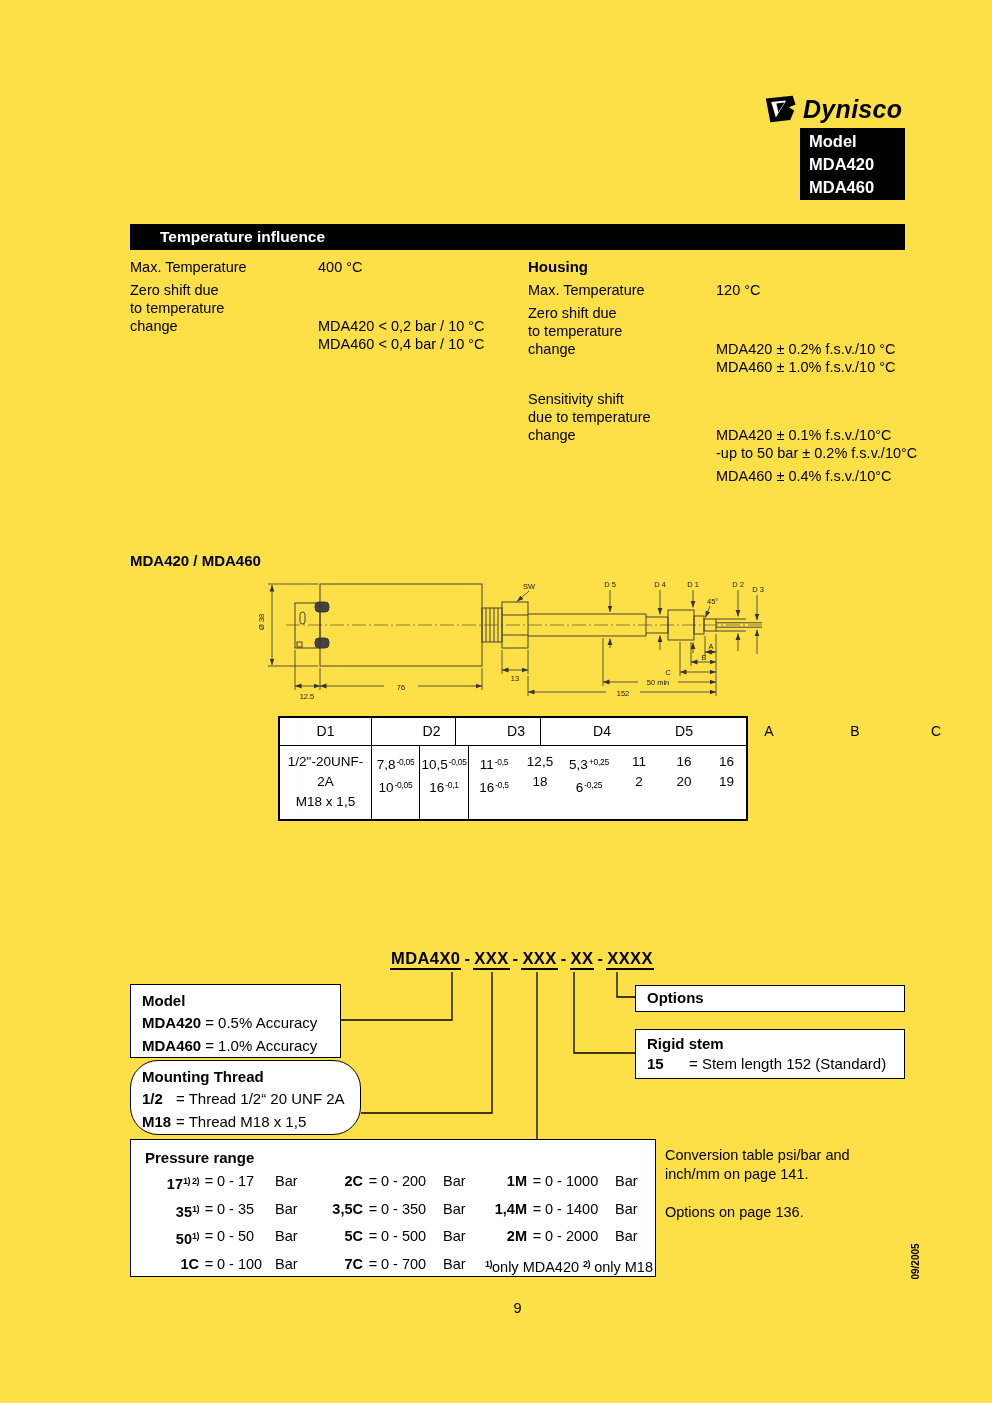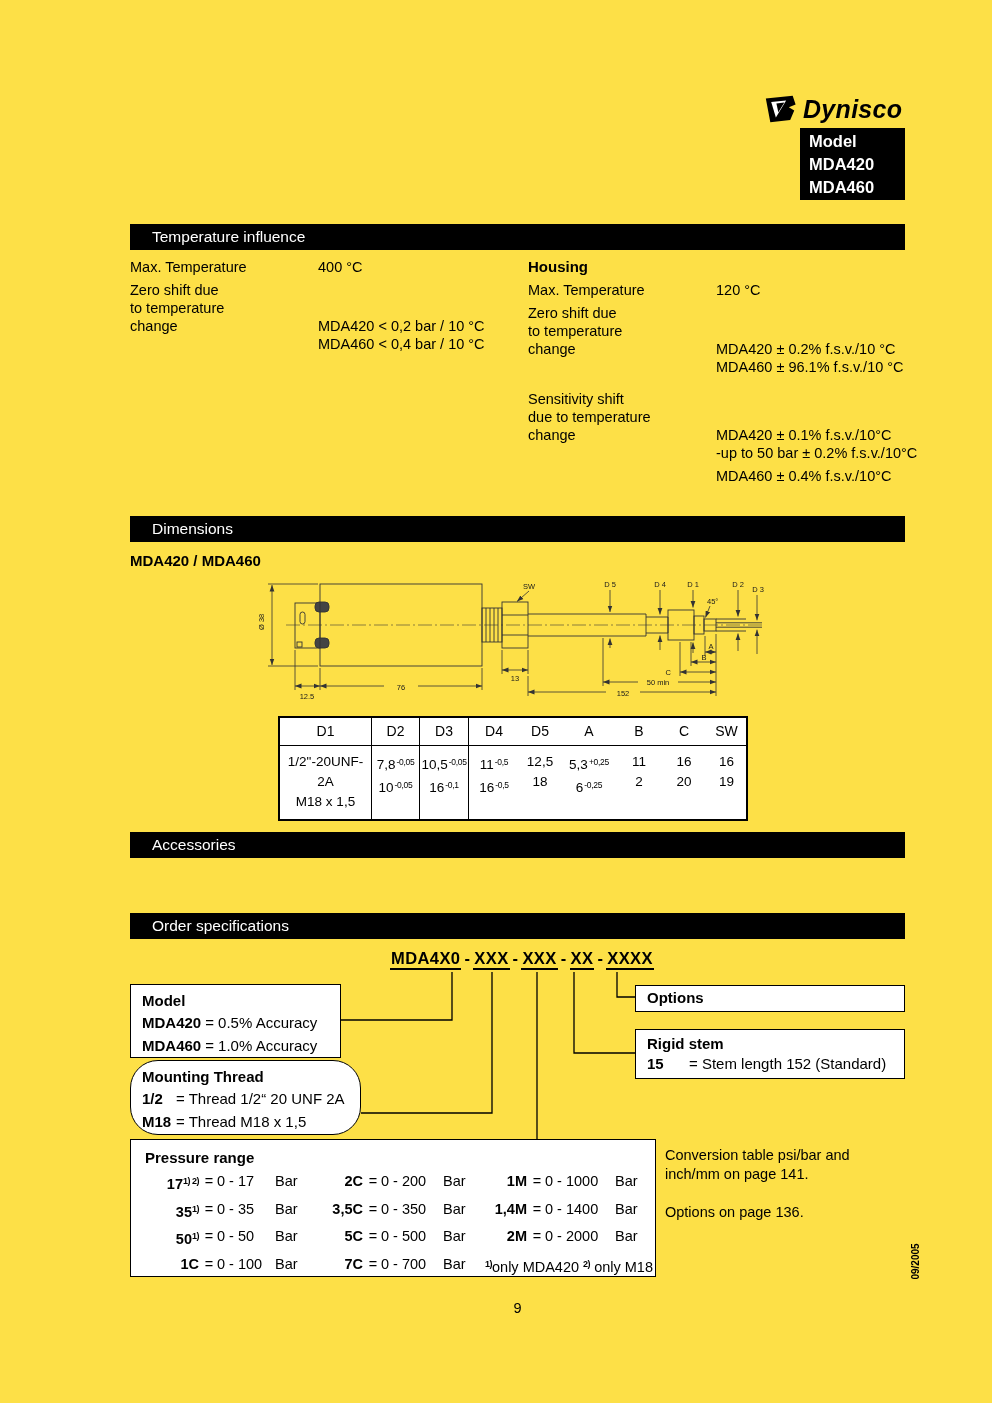--- a/index.html
+++ b/index.html
@@ -1,31 +1,31 @@
 <!DOCTYPE html>
 <html><head>
 <meta charset="utf-8">
 <style>
   html,body{margin:0;padding:0;background:#e8e8e8;}
   #page{position:relative;width:992px;height:1403px;background:#fde047;margin:0 auto;
         font-family:"Liberation Sans",sans-serif;color:#000;overflow:hidden;}
   .bar{position:absolute;left:130px;width:775px;height:26px;background:#000;}
-  .bar span{display:block;color:#fff;font-weight:normal;font-size:15.5px;line-height:26px;padding-left:22px;}
+  .bar span{display:block;color:#fff;font-weight:bold;font-size:15.5px;line-height:26px;padding-left:30px;}
   
   .tcol{position:absolute;font-size:14.5px;line-height:18px;width:395px;}
   .tcol .title{font-weight:bold;font-size:15px;margin-bottom:5px;}
   .trow{display:flex;margin-bottom:5px;}
   .tlbl{width:188px;flex:none;}
   .pad2{padding-top:36px;}
   .gap-top{margin-top:14px;}
   .vgap{margin-top:5px;}
   
   .dtable{position:absolute;left:278px;top:716px;width:470px;border:2px solid #000;box-sizing:border-box;background:#fff;}
   .dgrid{display:grid;grid-template-columns:92px 48px 49px 50px 42px 56px 44px 46px 39px;}
-  .dhead{border-bottom:1.2px solid #000;}
+  .dhead{border-bottom:1.2px solid #000;gap:36px;}
   .dhead div{text-align:center;line-height:27px;font-size:14px;}
   .dcell{text-align:center;padding:6px 0 7px;line-height:20px;font-size:13.5px;}
   .bR{border-right:1.2px solid #000;}
   .tol{font-size:8.5px;vertical-align:4px;margin-left:1px;letter-spacing:-0.3px;}
   
   .ocode{position:absolute;left:330px;top:949px;width:384px;text-align:center;
          font-size:16.5px;font-weight:bold;letter-spacing:0.4px;white-space:nowrap;}
   .ocode .seg{border-bottom:2px solid #000;padding:0 1px;display:inline-block;}
   .ocode .sep{margin:0 3px;display:inline-block;}
   .spec-box{position:absolute;border:1.5px solid #000;background:#fff;box-sizing:border-box;
@@ -102,40 +102,37 @@
       <div>120 °C</div>
     </div>
     <div class="trow">
       <div class="tlbl">
         <div>Zero shift due</div>
         <div>to temperature</div>
         <div>change</div>
       </div>
       <div class="pad2">
         <div>MDA420 ± 0.2% f.s.v./10 °C</div>
-        <div>MDA460 ± 96.1% f.s.v./10 °C</div>
+        <div>MDA460 ± 1.0% f.s.v./10 °C</div>
       </div>
     </div>
     <div class="trow gap-top">
       <div class="tlbl">
         <div>Sensitivity  shift</div>
         <div>due to temperature</div>
         <div>change</div>
       </div>
       <div class="pad2">
         <div>MDA420  ± 0.1% f.s.v./10°C</div>
         <div>-up to 50 bar ± 0.2% f.s.v./10°C</div>
         <div class="vgap">MDA460  ± 0.4% f.s.v./10°C</div>
       </div>
     </div>
   </div>
 
-  <div class="bar" style="top:516px;">
-    <span>Dimensions</span>
-  </div>
   <div class="subtitle">MDA420 / MDA460</div>
 
   <svg style="position:absolute;left:258px;top:578px;" width="520" height="128" viewBox="0 0 520 128">
     <defs>
       <marker id="ar" orient="auto-start-reverse" markerWidth="8" markerHeight="7" refX="6.5" refY="3" markerUnits="userSpaceOnUse">
         <path d="M0,0.6 L6.5,3 L0,5.4 Z" fill="#333"></path>
       </marker>
     </defs>
     <g stroke="#333" stroke-width="0.9" fill="none">
       <line x1="28" y1="47" x2="506" y2="47" stroke-dasharray="14 3 2 3" stroke-width="0.7" stroke-opacity="0.8"></line>
@@ -271,27 +268,21 @@
         <div><span>16</span></div>
         <div><span>20</span></div>
       </div>
       <div class="dcell">
         <div><span>16</span></div>
         <div><span>19</span></div>
       </div>
     </div>
   </div>
 
-  <div class="bar" style="top:832px;">
-    <span>Accessories</span>
-  </div>
-
-  <div class="bar" style="top:913px;">
-    <span>Order specifications</span>
-  </div>
+
 
   <div class="ocode">
     <span class="seg">MDA4X0</span><span class="sep">-</span><span class="seg">XXX</span><span class="sep">-</span><span class="seg">XXX</span><span class="sep">-</span><span class="seg">XX</span><span class="sep">-</span><span class="seg">XXXX</span>
   </div>
 
   <svg id="connector-lines" width="775" height="178" viewBox="0 0 775 178">
     <g stroke="#000" stroke-width="1.3" fill="none">
       <path d="M322,6 V54 H211"></path>
       <path d="M362,6 V147 H231"></path>
       <path d="M407,6 V173"></path>

